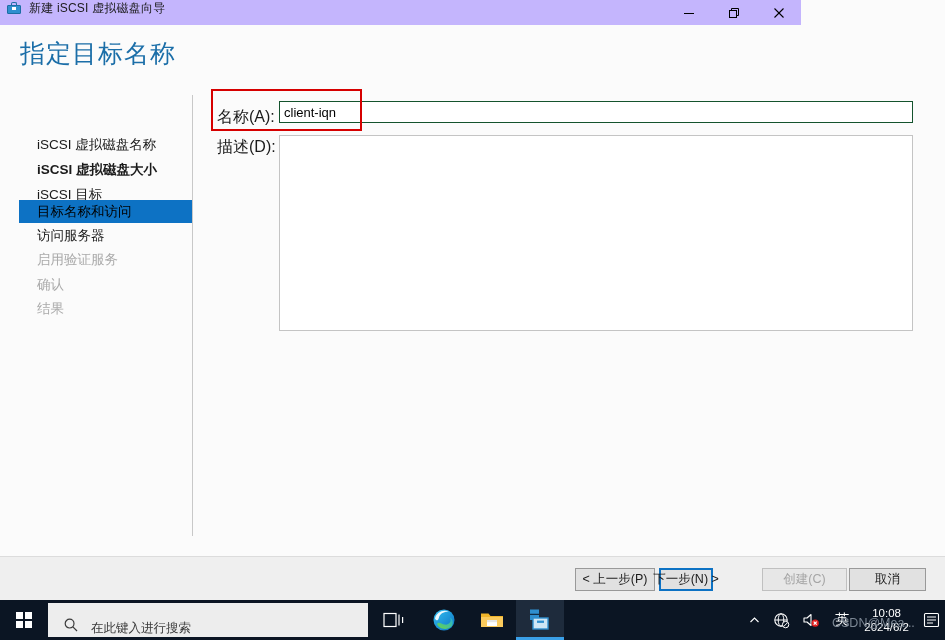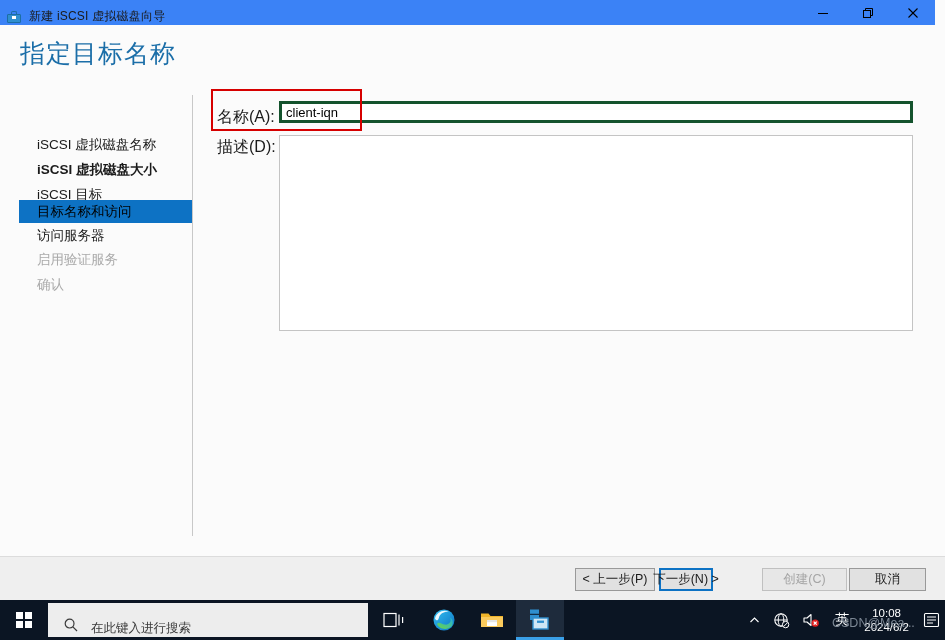--- a/index.html
+++ b/index.html
@@ -12,23 +12,23 @@
   #root { position: relative; width: 945px; height: 640px; }
 
   
   .window {
     position: absolute; left: 0; top: 0;
     width: 945px; height: 600px;
     background: #fbfbfb;
     overflow: hidden;
   }
   .titlebar {
-    position: absolute; left: 0; top: 0; width: 935px; height: 25px;
-    background: #3b82f6;
-    display: flex; align-items: flex-end;
+    position: absolute; left: 0; top: 0; width: 801px; height: 25px;
+    background: #c4b5fd;
+    display: flex; align-items: flex-start;
   }
   .titlebar-icon {
     width: 16px; height: 16px; margin-left: 6px; margin-right: 7px;
     position: relative; flex: none;
   }
   .tb-ico-body {
     position: absolute; left: 1px; top: 5px; width: 14px; height: 9px;
     background: #2f8fcf; border: 1px solid #1c6ea4; border-radius: 1px;
   }
   .tb-ico-handle {
@@ -89,21 +89,21 @@
     background: #fbfbfb;
   }
   .field-label {
     position: absolute; font-size: 16px; color: #1a1a1a; white-space: nowrap;
   }
   #label-name { left: 24px; top: 19px; }
   #label-desc { left: 24px; top: 49px; }
 
   .name-input {
     position: absolute; left: 86px; top: 13px; width: 634px; height: 22px;
-    border: 3px solid #14532d;
+    border: 1px solid #14532d;
     background: #ffffff;
     font-family: "Liberation Sans", sans-serif;
     font-size: 13px; color: #000;
     padding: 0 2px 0 4px;
     outline: none;
   }
   .desc-input {
     position: absolute; left: 86px; top: 47px; width: 634px; height: 196px;
     border: 1px solid #c4c4c4;
     background: #ffffff;
@@ -254,20 +254,21 @@
     </div>
 
     <div class="nav-pane">
       <div class="nav-item" style="top:45px;">iSCSI 虚拟磁盘名称</div>
       <div class="nav-item" style="top:70px;font-weight:bold;">iSCSI 虚拟磁盘大小</div>
       <div class="nav-item" style="top:95px;">iSCSI 目标</div>
       <div class="nav-item active" style="top:112px;">目标名称和访问</div>
       <div class="nav-item" style="top:136px;">访问服务器</div>
       <div class="nav-item disabled" style="top:160px;">启用验证服务</div>
       <div class="nav-item disabled" style="top:185px;">确认</div>
+      <div class="nav-item disabled" style="top:209px;">结果</div>
     </div>
     <div class="nav-divider"></div>
 
     <div class="content-pane">
       <div class="field-label" id="label-name">名称(A):</div>
       <input class="name-input" type="text" value="client-iqn" style="">
 
       <div class="field-label" id="label-desc">描述(D):</div>
       <textarea class="desc-input" placeholder="" style=""></textarea>
     </div>

